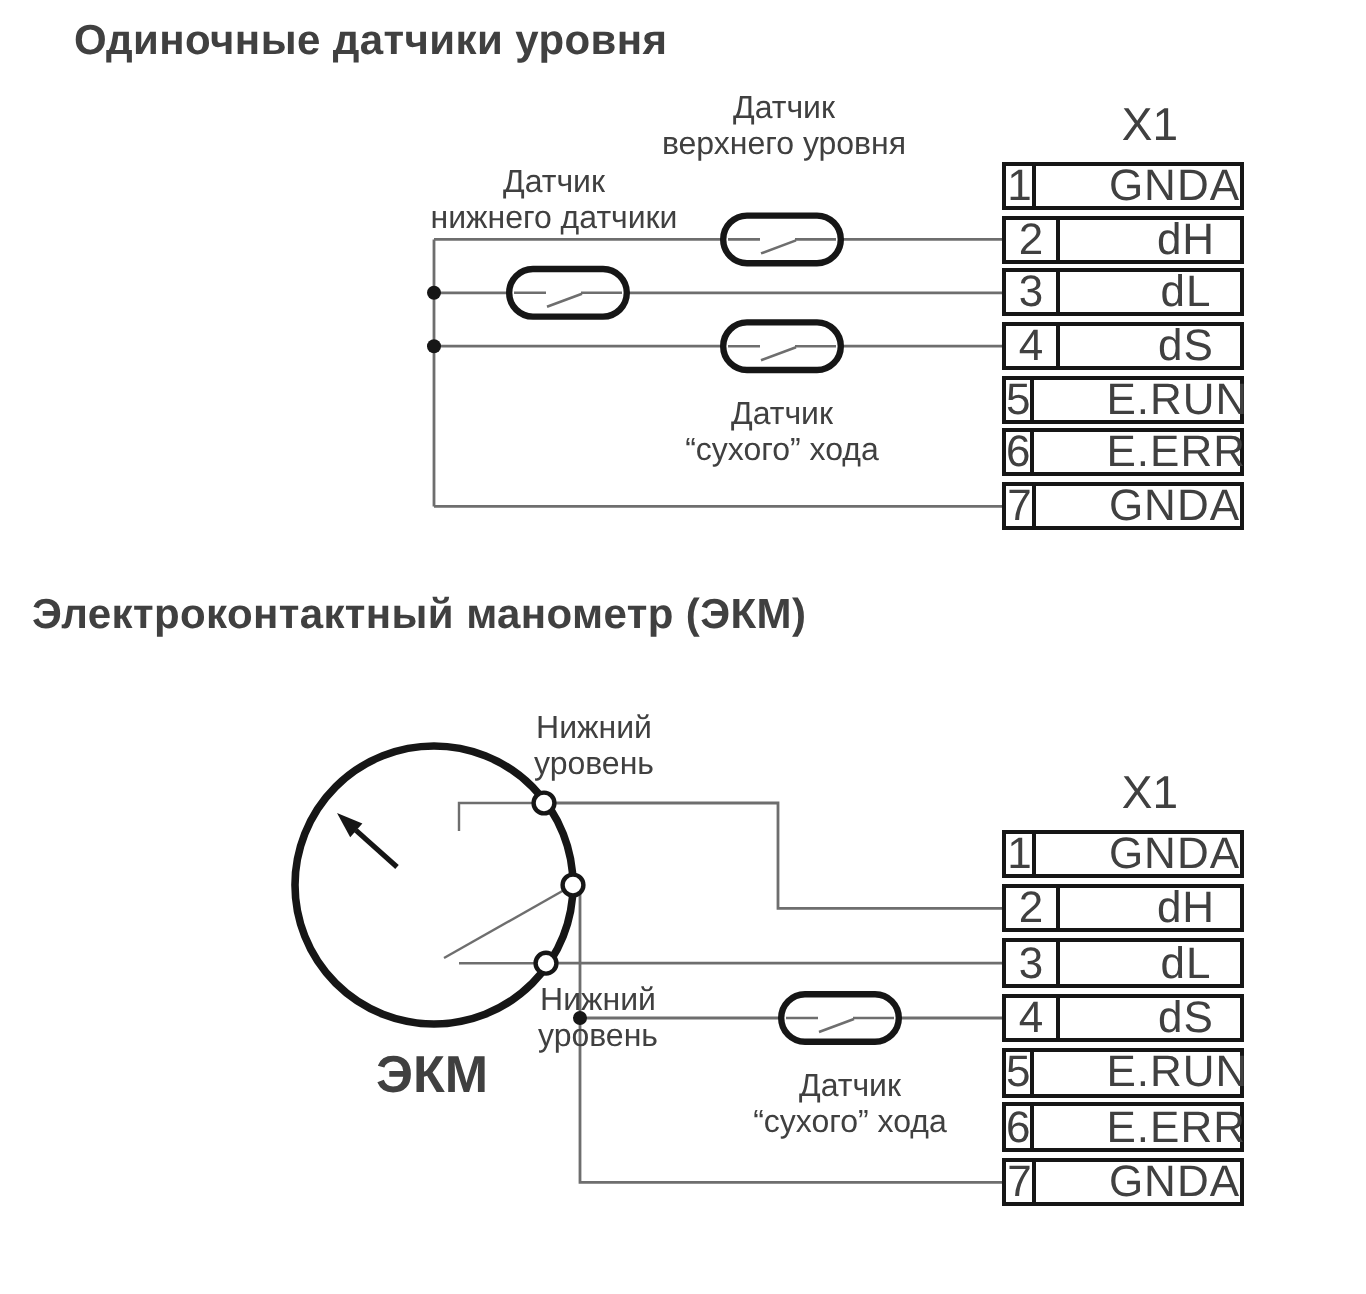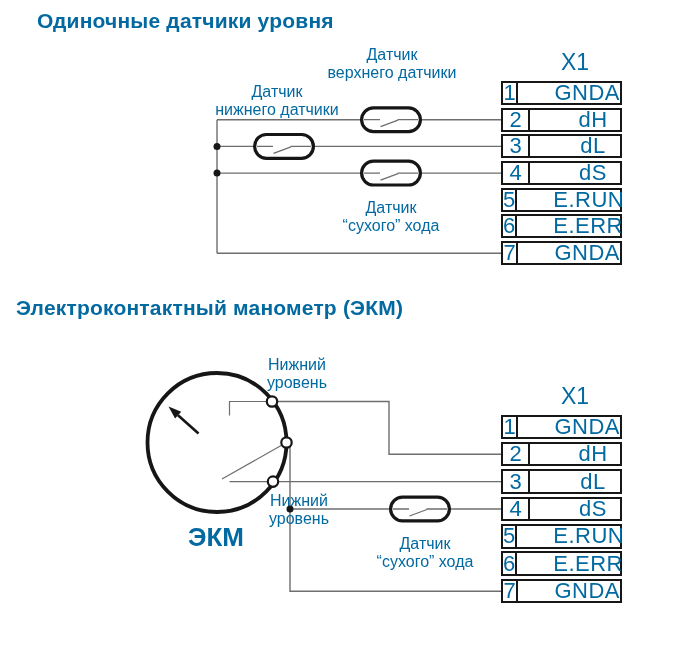--- a/index.html
+++ b/index.html
@@ -1,18 +1,18 @@
 <!DOCTYPE html>
 <html><head>
 <meta charset="utf-8">
 <style>
   html,body{margin:0;padding:0;background:#ffffff;}
   .stage{
     position:relative;width:683px;height:647px;background:#ffffff;overflow:hidden;
-    font-family:"Liberation Sans","DejaVu Sans",sans-serif;color:#0369a1;
+    font-family:"Liberation Sans","DejaVu Sans",sans-serif;color:#404040;
   }
   .title{
     position:absolute;margin:0;font-size:21px;font-weight:bold;line-height:25px;
     white-space:nowrap;letter-spacing:0.2px;
   }
   .draw{position:absolute;left:0;top:0;}
   .lbl{
     position:absolute;transform:translateX(-50%);text-align:center;
     font-size:16px;line-height:17.5px;white-space:nowrap;
   }
@@ -94,21 +94,21 @@
     <circle cx="273" cy="481.6" r="5.2" fill="#ffffff" stroke="#161616" stroke-width="2.2"></circle>
 
     <use href="#float-switch" x="389" y="495.5"></use>
   </svg>
 
   <h1 class="title" style="left:37px;top:8px">Одиночные датчики уровня</h1>
   <h1 class="title" style="left:16px;top:295px">Электроконтактный манометр (ЭКМ)</h1>
 
   <div class="lbl" style="left:392px;top:46px">
     <div>Датчик</div>
-    <div>верхнего датчики</div>
+    <div>верхнего уровня</div>
   </div>
   <div class="lbl" style="left:277px;top:83px">
     <div>Датчик</div>
     <div>нижнего датчики</div>
   </div>
   <div class="lbl" style="left:391px;top:199px">
     <div>Датчик</div>
     <div>“сухого” хода</div>
   </div>
 

